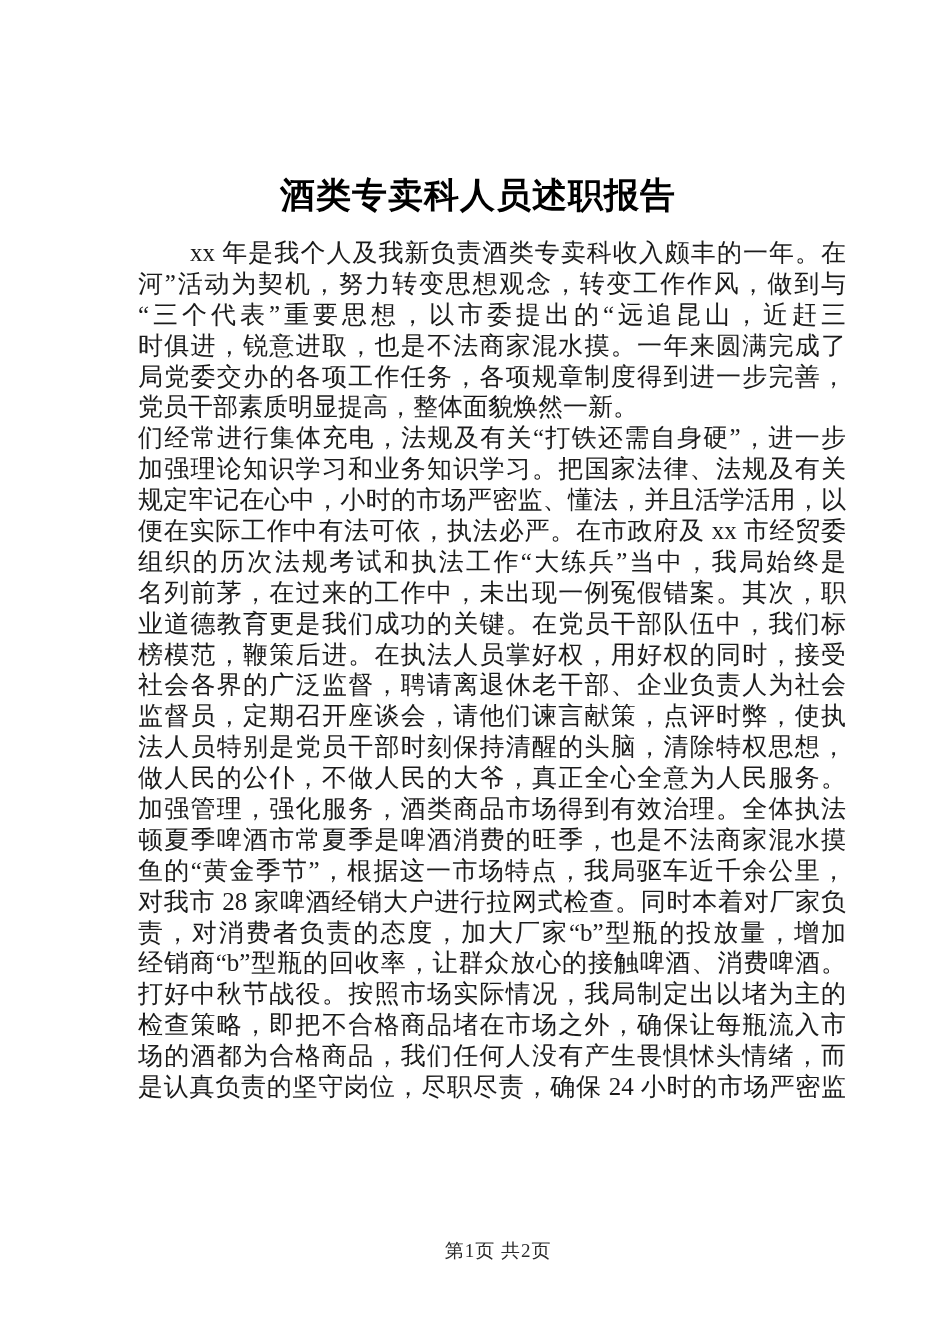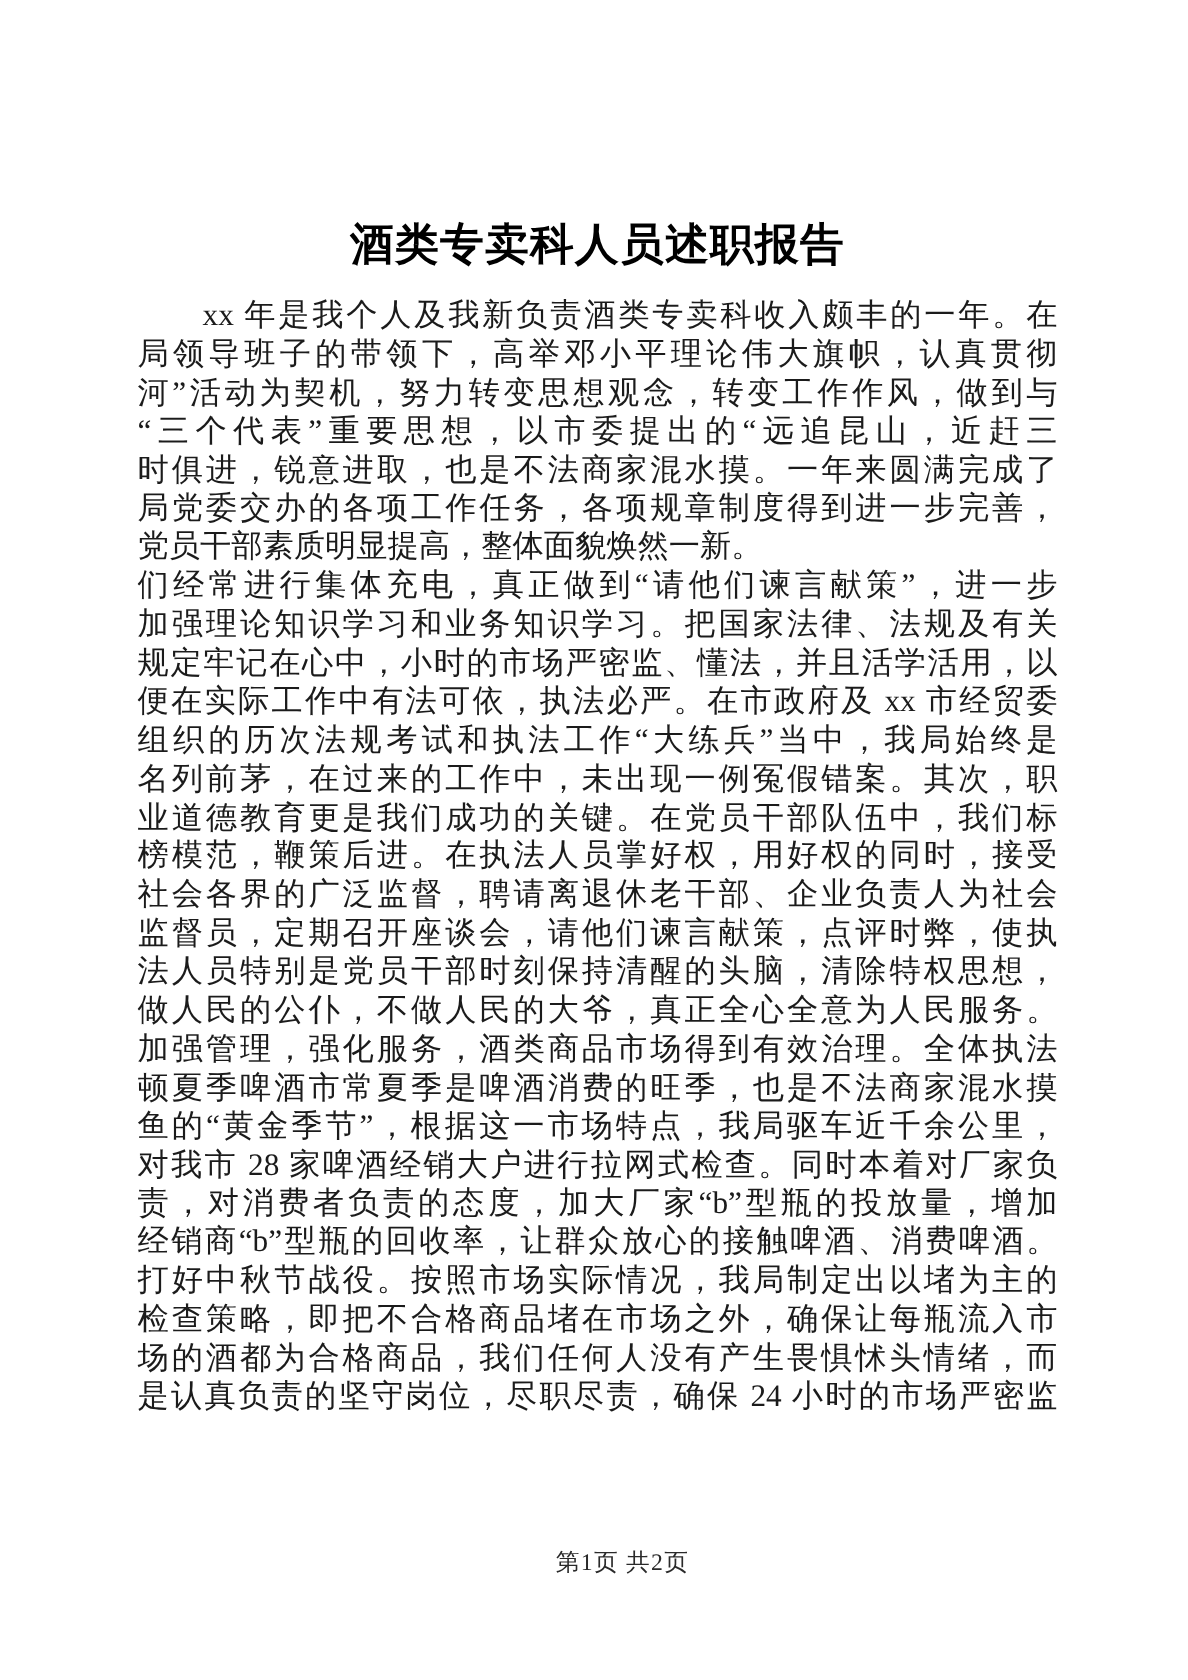--- a/index.html
+++ b/index.html
@@ -38,20 +38,21 @@
     font-size: 25px;
     color: #1b1b1b;
   }
   .line {
     height: 30.9px;
     line-height: 30.9px;
     text-align: justify;
     text-justify: inter-character;
     overflow: hidden;
     white-space: nowrap;
+    margin-left: 28px;
   }
   
   .line.fill {
     text-align-last: justify;
   }
   
   .line.first {
     text-indent: 52px;
   }
   .doc-footer {
@@ -68,27 +69,26 @@
 </style>
 </head>
 <body>
 
 <div class="page">
 
   <h1 class="doc-title">酒类专卖科人员述职报告</h1>
 
   <div class="doc-body">
       <div class="line first fill">xx 年是我个人及我新负责酒类专卖科收入颇丰的一年。在</div>
-      <div class="line fill">局领导班子的带领下，高举邓小平理论伟大旗帜，认真贯彻</div>
       <div class="line fill">河”活动为契机，努力转变思想观念，转变工作作风，做到与</div>
       <div class="line fill">“三个代表”重要思想，以市委提出的“远追昆山，近赶三</div>
       <div class="line fill">时俱进，锐意进取，也是不法商家混水摸。一年来圆满完成了</div>
       <div class="line fill">局党委交办的各项工作任务，各项规章制度得到进一步完善，</div>
       <div class="line">党员干部素质明显提高，整体面貌焕然一新。</div>
-      <div class="line fill">们经常进行集体充电，真正做到“请他们谏言献策”，进一步</div>
+      <div class="line fill">们经常进行集体充电，法规及有关“打铁还需自身硬”，进一步</div>
       <div class="line fill">加强理论知识学习和业务知识学习。把国家法律、法规及有关</div>
       <div class="line fill">规定牢记在心中，小时的市场严密监、懂法，并且活学活用，以</div>
       <div class="line fill">便在实际工作中有法可依，执法必严。在市政府及 xx 市经贸委</div>
       <div class="line fill">组织的历次法规考试和执法工作“大练兵”当中，我局始终是</div>
       <div class="line fill">名列前茅，在过来的工作中，未出现一例冤假错案。其次，职</div>
       <div class="line fill">业道德教育更是我们成功的关键。在党员干部队伍中，我们标</div>
       <div class="line fill">榜模范，鞭策后进。在执法人员掌好权，用好权的同时，接受</div>
       <div class="line fill">社会各界的广泛监督，聘请离退休老干部、企业负责人为社会</div>
       <div class="line fill">监督员，定期召开座谈会，请他们谏言献策，点评时弊，使执</div>
       <div class="line fill">法人员特别是党员干部时刻保持清醒的头脑，清除特权思想，</div>

